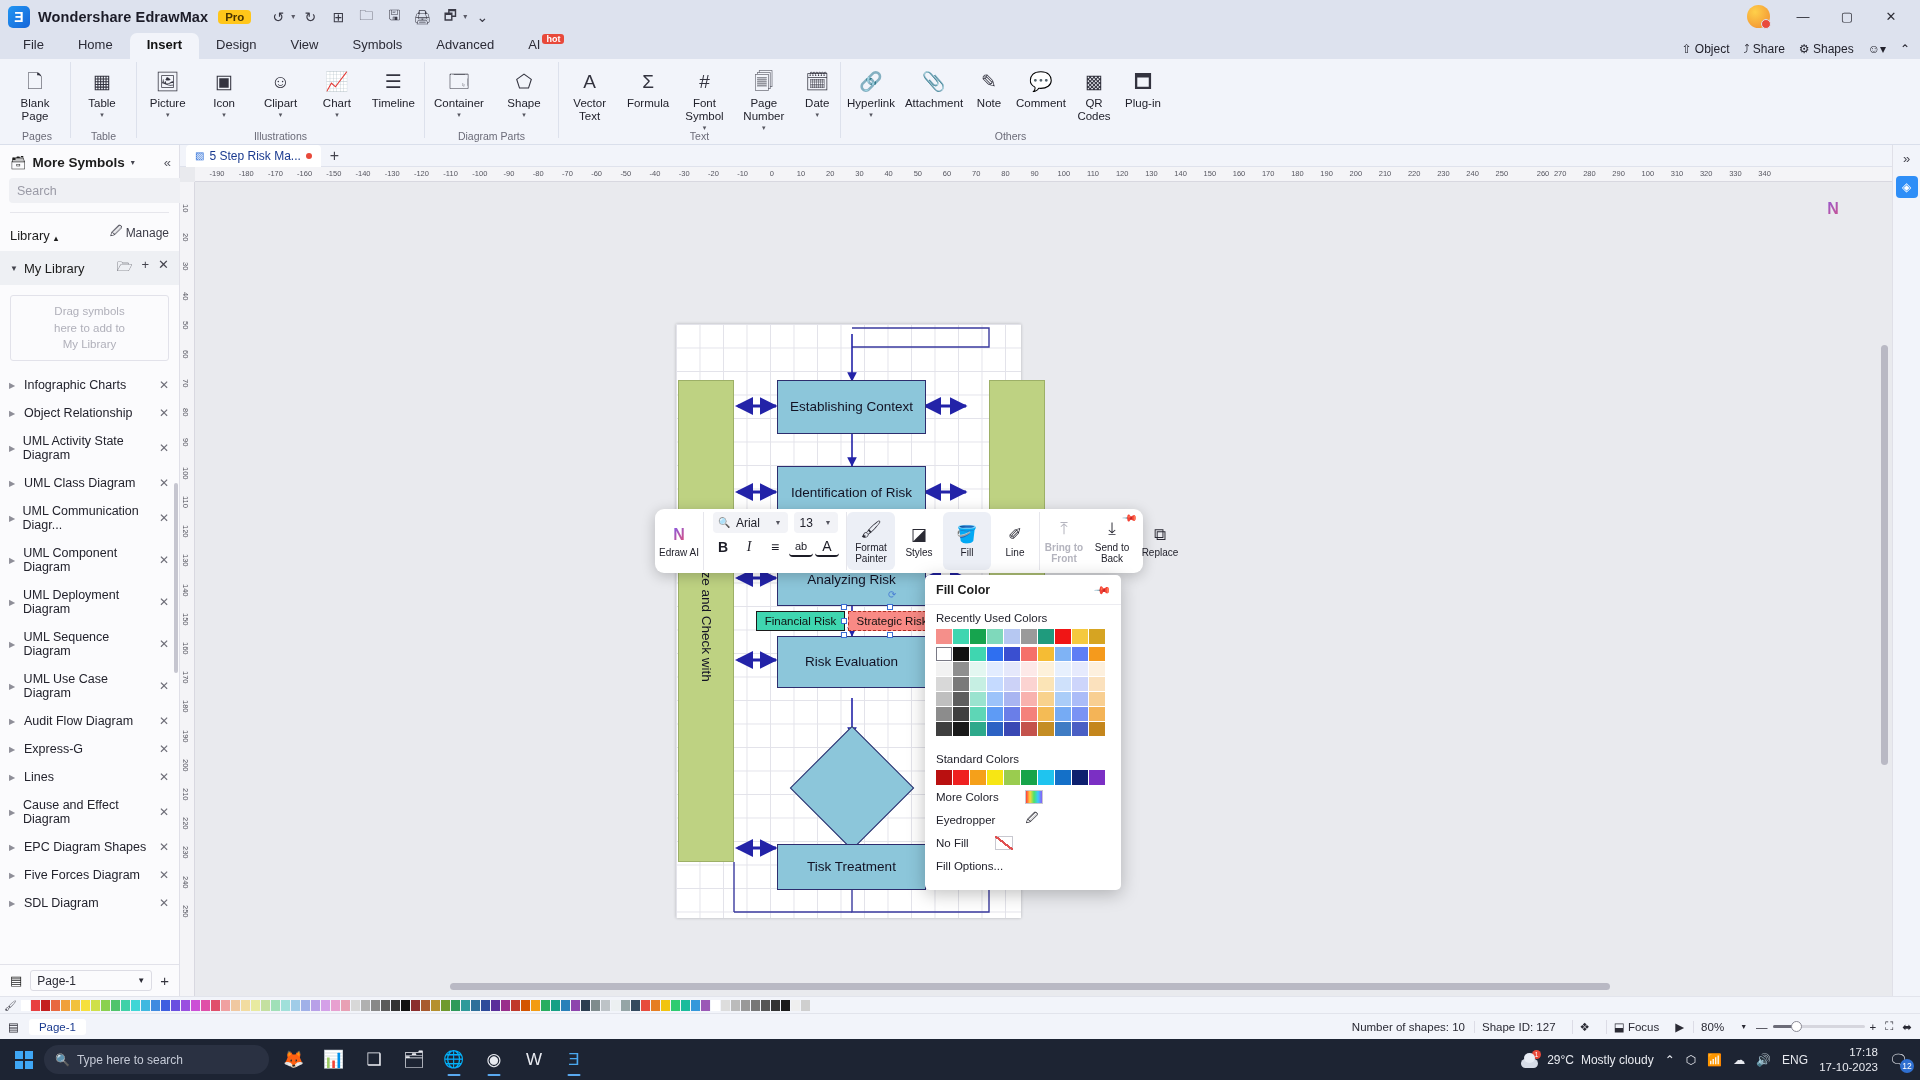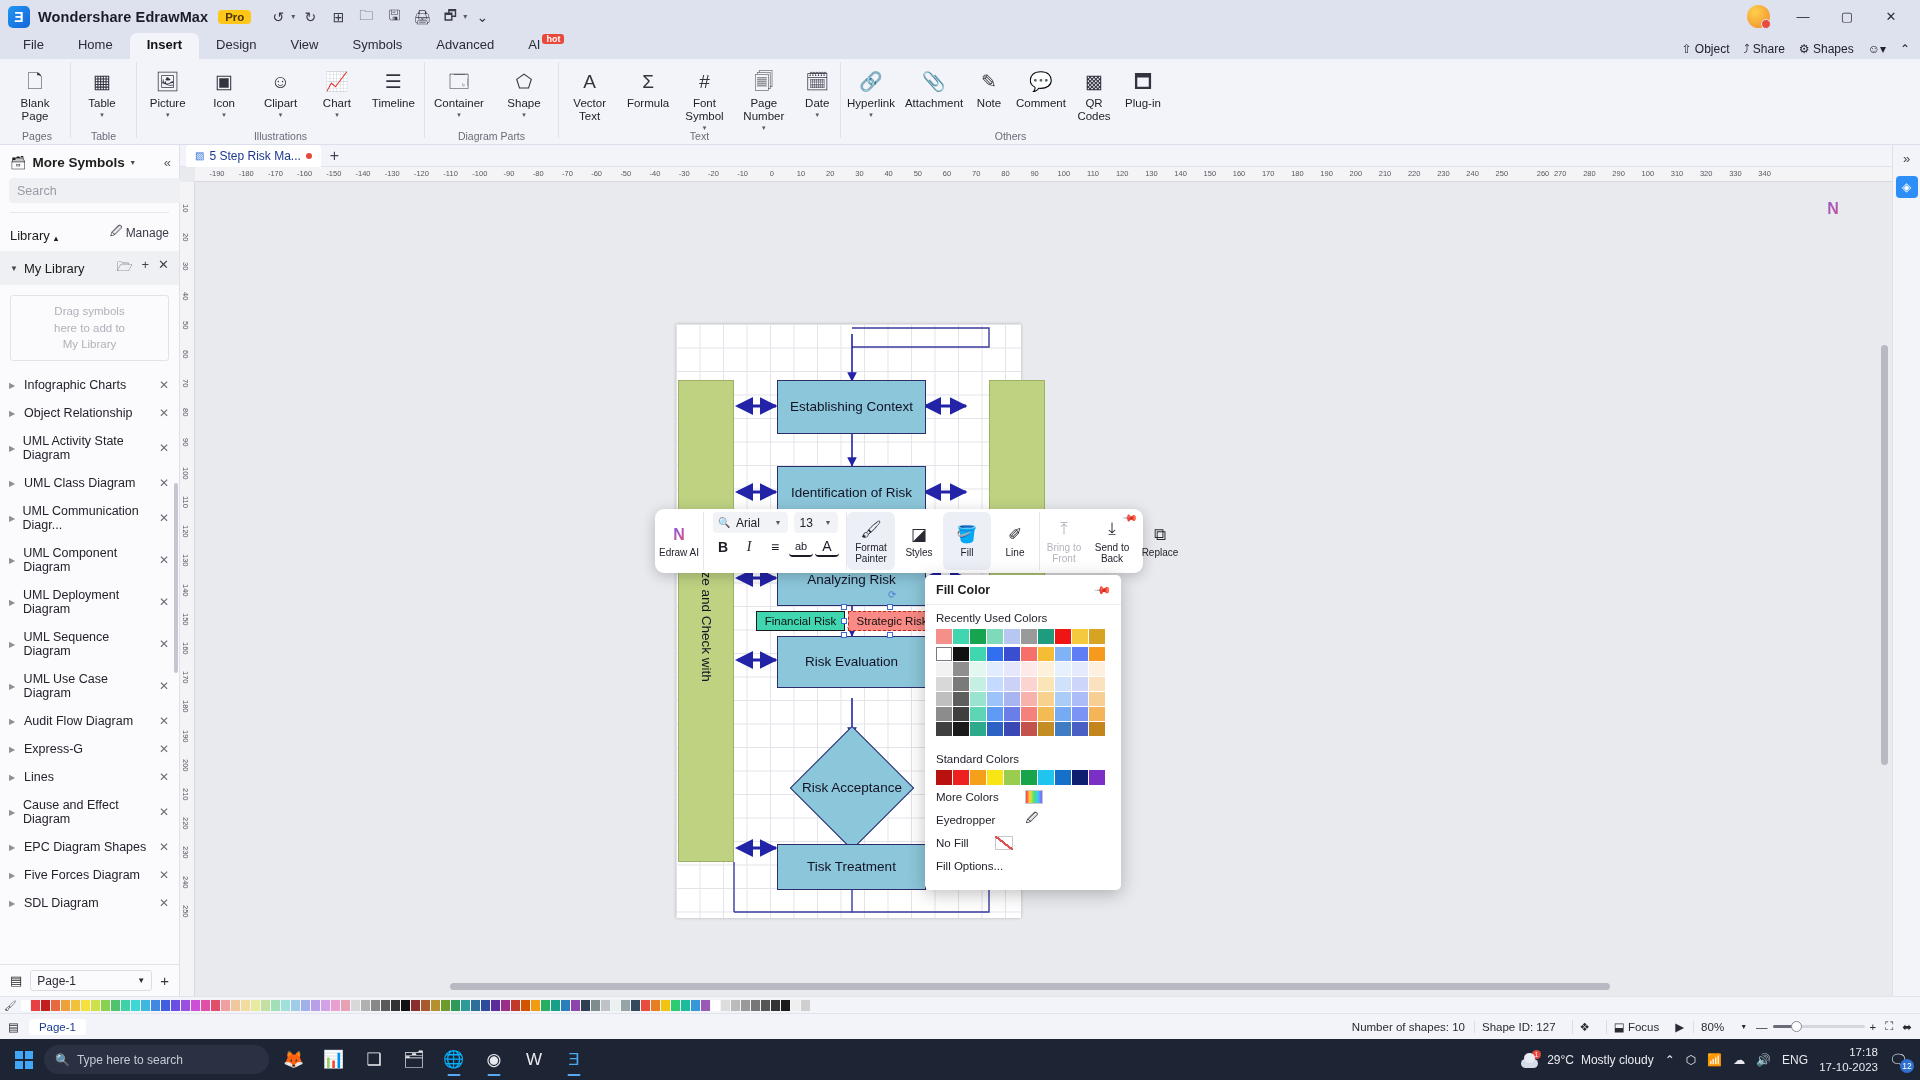--- a/index.html
+++ b/index.html
@@ -801,23 +801,20 @@
               <span>Identification of Risk</span>
             </div>
             <div class="node" style="left:101px;top:230px;width:149px;height:52px;">
               <span>Analyzing Risk</span>
             </div>
             <div class="node" style="left:101px;top:312px;width:149px;height:52px;">
               <span>Risk Evaluation</span>
             </div>
 
             <div class="diamond" style="left:132px;top:420px;width:88px;height:88px;"></div>
-            <div class="diamond-label" style="left:113px;top:424px;width:126px;height:80px;">
-              <span>Risk Acceptance</span>
-            </div>
 
             <div class="node" style="left:101px;top:520px;width:149px;height:46px;">
               <span>Tisk Treatment</span>
             </div>
 
             <div class="tagbox tag-financial" style="left:80px;top:287px;width:89px;height:20px;">
               <span>Financial Risk</span>
             </div>
             <div class="tagbox tag-strategic" style="left:172px;top:287px;width:88px;height:20px;overflow:hidden;">
               <span>Strategic Risk</span>
@@ -909,21 +906,21 @@
         </div>
         <div class="fb-col">
           <div class="ic">✐</div>
           <div class="tx">Line</div>
         </div>
       </div>
 
       <div class="fb-sec">
         <div class="fb-col disabled">
           <div class="ic">⤒</div>
-          <div class="tx" style="white-space:pre-line;">Bring to
+          <div class="tx" style="white-space:pre-line;font-weight:bold;">Bring to
 Front</div>
         </div>
         <div class="fb-col">
           <div class="ic">⤓</div>
           <div class="tx" style="white-space:pre-line;">Send to
 Back</div>
         </div>
         <div class="fb-col">
           <div class="ic">⧉</div>
           <div class="tx">Replace</div>

